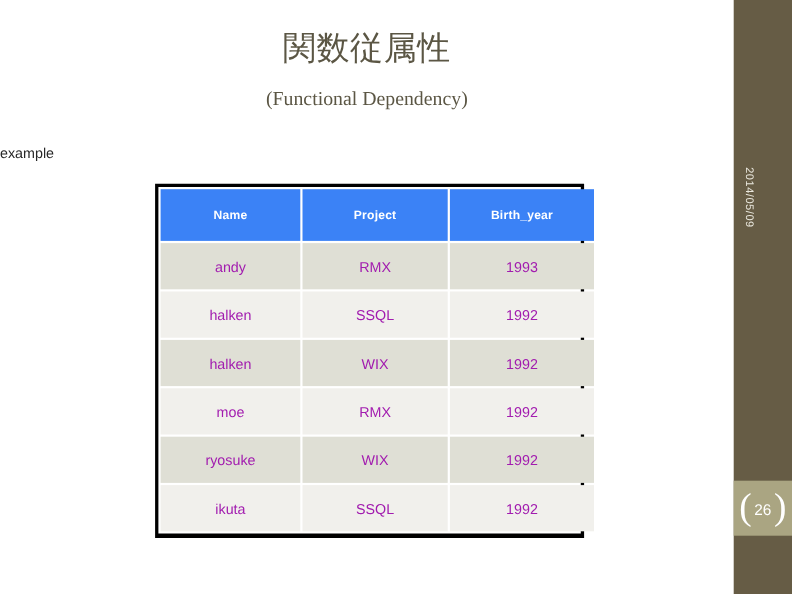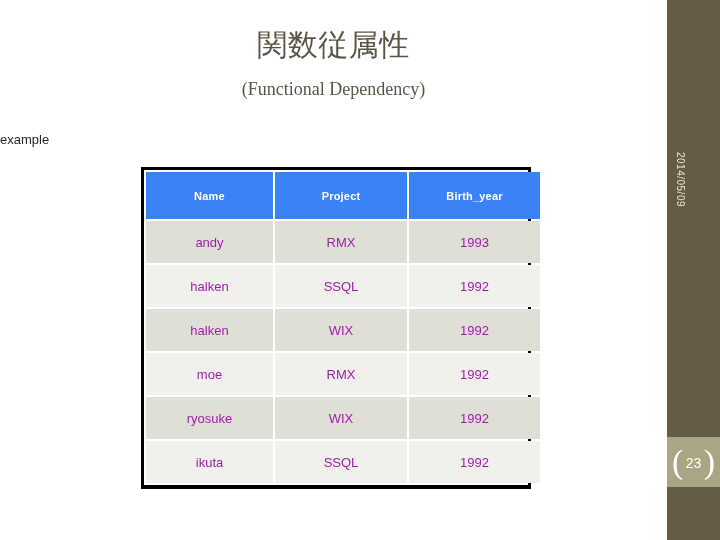--- a/index.html
+++ b/index.html
@@ -228,19 +228,19 @@
     </table>
   </div>
 
   <div class="sidebar">
     <div class="sidebar-date">
       <span>2014/05/09</span>
     </div>
     <div class="page-block">
       <div class="page-inner">
         <span class="bracket bracket-left">(</span>
-        <span class="page-num">23</span>
+        <span class="page-num">26</span>
         <span class="bracket bracket-right">)</span>
       </div>
     </div>
   </div>
 
 </div>
 
 </body></html>

